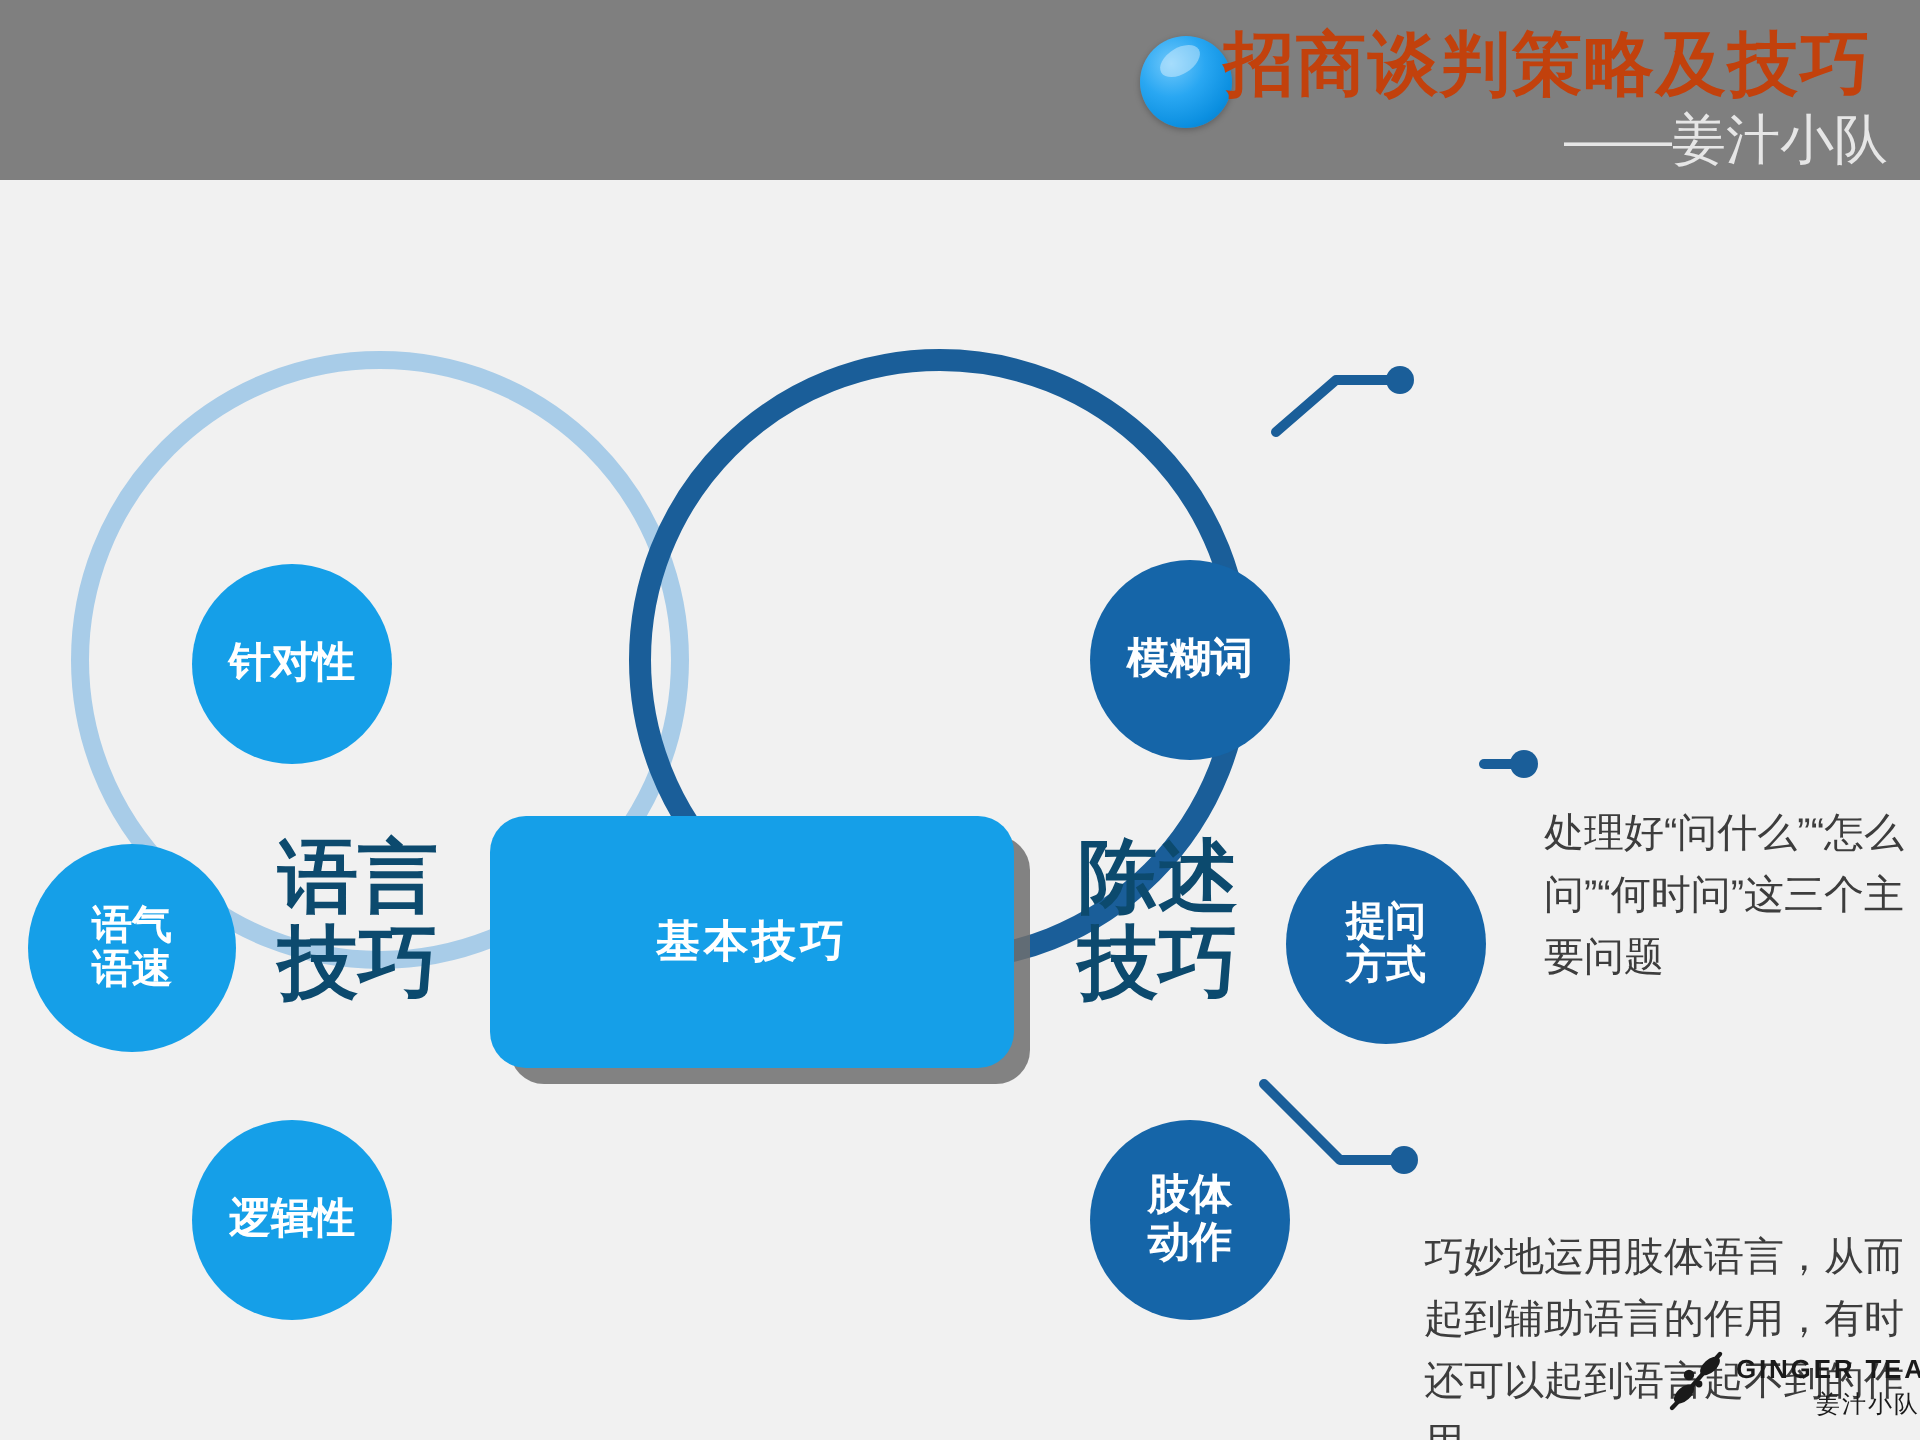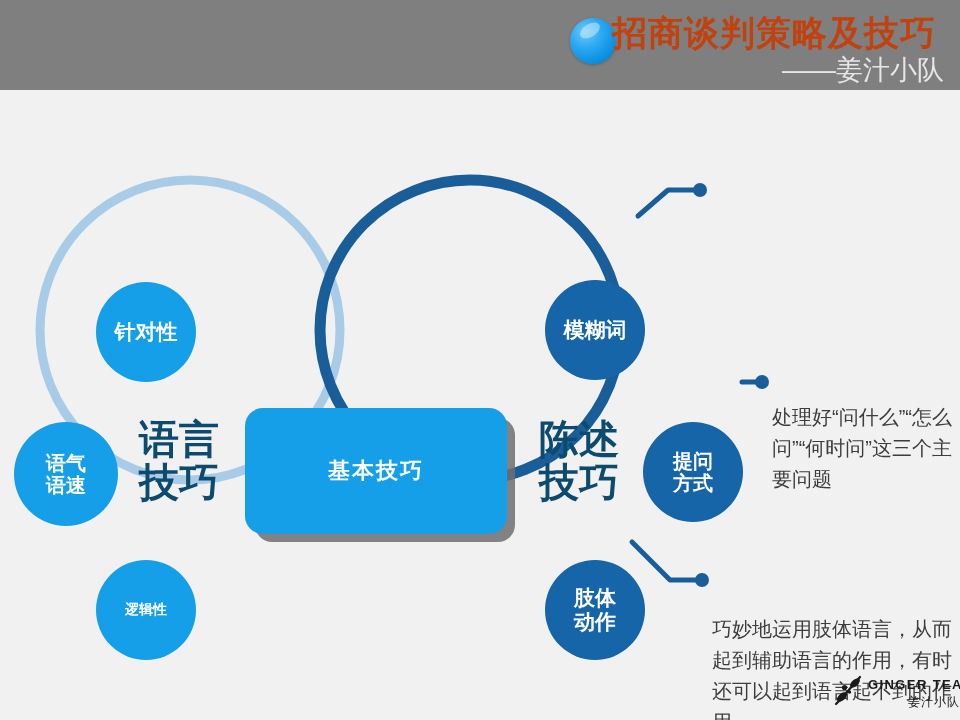--- a/index.html
+++ b/index.html
@@ -87,21 +87,21 @@
     font-weight: bold;
     line-height: 1.12;
     box-sizing: border-box;
     z-index: 5;
   }
   .node.light { background: #159fe8; text-align: right; }
   .node.dark  { background: #1565a8; }
 
   .n-zhendui  { left: 96px;  top: 192px; width: 100px; height: 100px; font-size: 21px; }
   .n-yuqi     { left: 14px;  top: 332px; width: 104px; height: 104px; font-size: 20px; }
-  .n-luoji    { left: 96px;  top: 470px; width: 100px; height: 100px; font-size: 14px; }
+  .n-luoji    { left: 96px;  top: 470px; width: 100px; height: 100px; font-size: 21px; }
   .n-mohu     { left: 545px; top: 190px; width: 100px; height: 100px; font-size: 21px; }
   .n-tiwen    { left: 643px; top: 332px; width: 100px; height: 100px; font-size: 20px; }
   .n-zhiti    { left: 545px; top: 470px; width: 100px; height: 100px; font-size: 21px; }
 
   
   .ring-caption {
     position: absolute;
     font-size: 40px;
     font-weight: bold;
     color: #0c4a6e;

